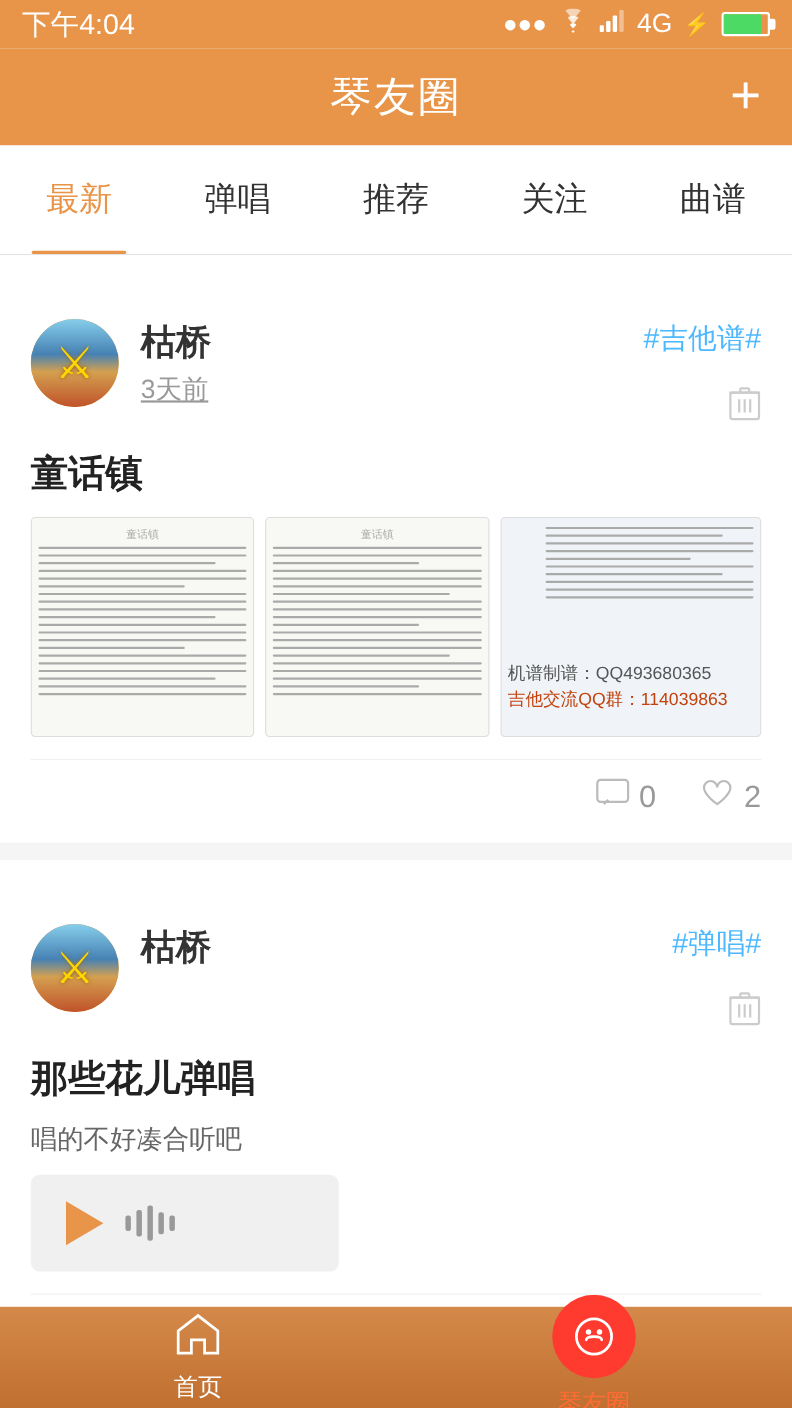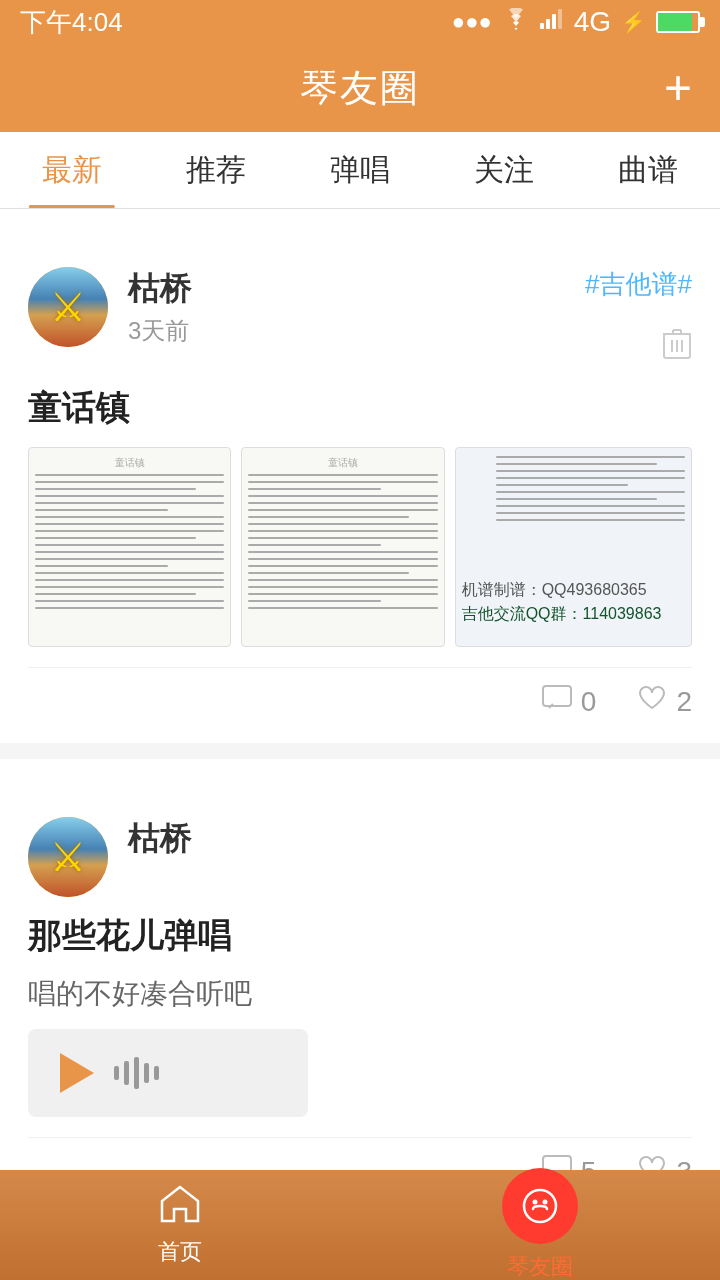--- a/index.html
+++ b/index.html
@@ -73,21 +73,21 @@
       font-weight: 300;
       line-height: 1;
       cursor: pointer;
     }
 
     
     .tab-bar {
       background: white;
       display: flex;
       border-bottom: 1px solid #e0e0e0;
-      height: 77px;
+      height: 100px;
     }
     .tab-item {
       flex: 1;
       display: flex;
       align-items: center;
       justify-content: center;
       font-size: 30px;
       color: #333;
       cursor: pointer;
       position: relative;
@@ -162,20 +162,21 @@
     }
     .post-username {
       font-size: 32px;
       font-weight: 600;
       color: #333;
       margin-bottom: 4px;
     }
     .post-time {
       font-size: 24px;
       color: #999;
+      text-decoration: underline;
     }
     .post-header-right {
       display: flex;
       flex-direction: column;
       align-items: flex-end;
       gap: 24px;
     }
     .post-tag {
       font-size: 26px;
       color: #4db8ff;
@@ -290,33 +291,33 @@
       height: 32px;
     }
     .wave-bar {
       width: 5px;
       background: #999;
       border-radius: 2px;
     }
 
     
     .post-desc {
-      font-size: 28px;
+      font-size: 24px;
       color: #666;
       margin-bottom: 16px;
       font-family: Liberation Mono, monospace;
     }
 
     
     .bottom-nav {
       position: fixed;
       bottom: 0;
       left: 0;
       width: 720px;
-      height: 110px;
+      height: 92px;
       background: #d4894a;
       background: linear-gradient(180deg, #d4894a 0%, #c07030 100%);
       display: flex;
       align-items: center;
     }
     .nav-item {
       flex: 1;
       display: flex;
       flex-direction: column;
       align-items: center;
@@ -369,42 +370,42 @@
       </svg>
     </span>
     <span>
       <svg width="24" height="20" viewBox="0 0 24 20" fill="white">
         <rect x="0" y="14" width="4" height="6" rx="1"></rect>
         <rect x="6" y="10" width="4" height="10" rx="1"></rect>
         <rect x="12" y="5" width="4" height="15" rx="1"></rect>
         <rect x="18" y="0" width="4" height="20" rx="1" opacity="0.4"></rect>
       </svg>
     </span>
-    <span style="font-size:28px;">4G</span>
+    <span style="font-size:24px;">4G</span>
     <span style="font-size:20px;">⚡</span>
     <div class="battery-icon">
       <div class="battery-fill"></div>
     </div>
   </div>
 </div>
 
 <div class="header">
   <span class="header-title">琴友圈</span>
   <span class="header-add">+</span>
 </div>
 
 <div class="tab-bar">
   <div class="tab-item active">
     <span>最新</span>
   </div>
   <div class="tab-item">
+    <span>弹唱</span>
+  </div>
+  <div class="tab-item">
     <span>推荐</span>
-  </div>
-  <div class="tab-item">
-    <span>弹唱</span>
   </div>
   <div class="tab-item">
     <span>关注</span>
   </div>
   <div class="tab-item">
     <span>曲谱</span>
   </div>
 </div>
 
 <div class="content">
@@ -499,21 +500,21 @@
           <div class="sheet-line sheet-line-full"></div>
           <div class="sheet-line sheet-line-short"></div>
           <div class="sheet-line sheet-line-full"></div>
           <div class="sheet-line sheet-line-med"></div>
           <div class="sheet-line sheet-line-full"></div>
           <div class="sheet-line sheet-line-full"></div>
           <div class="sheet-line sheet-line-full"></div>
         </div>
         <div class="sheet-watermark">
           <div style="font-size:16px; color:#555;">机谱制谱：QQ493680365</div>
-          <div style="font-size:16px; color:#14532d;">吉他交流QQ群：114039863</div>
+          <div style="font-size:16px; color:#c2410c;">吉他交流QQ群：114039863</div>
         </div>
       </div>
     </div>
 
     <div class="post-footer">
       <div class="footer-action">
         <span>
           <svg width="32" height="28" viewBox="0 0 32 28" fill="none" stroke="#bbb" stroke-width="2">
             <rect x="2" y="2" width="28" height="20" rx="3" stroke="#bbb"></rect>
             <path d="M8 24l4-4" stroke="#bbb"></path>
@@ -532,20 +533,35 @@
     </div>
   </div>
 
   <div class="post-card">
     <div class="post-header">
       <div class="avatar">
         <div class="avatar-char"></div>
       </div>
       <div class="post-meta">
         <div class="post-username">枯桥</div>
+      </div>
+      <div class="post-header-right">
+        <span class="post-tag">#弹唱#</span>
+        <span class="delete-btn">
+          <svg width="30" height="34" viewBox="0 0 30 34" fill="none" stroke="#ccc" stroke-width="2">
+            <rect x="2" y="8" width="26" height="24" rx="2" stroke="#ccc"></rect>
+            <line x1="1" y1="8" x2="29" y2="8"></line>
+            <line x1="11" y1="8" x2="11" y2="4"></line>
+            <line x1="19" y1="8" x2="19" y2="4"></line>
+            <line x1="11" y1="4" x2="19" y2="4"></line>
+            <line x1="10" y1="14" x2="10" y2="26"></line>
+            <line x1="15" y1="14" x2="15" y2="26"></line>
+            <line x1="20" y1="14" x2="20" y2="26"></line>
+          </svg>
+        </span>
       </div>
     </div>
 
     <div class="post-title">那些花儿弹唱</div>
     <div class="post-desc">唱的不好凑合听吧</div>
 
     <div class="audio-player">
       <div class="play-icon"></div>
       <div class="sound-waves">
         <div class="wave-bar" style="height:14px;"></div>

